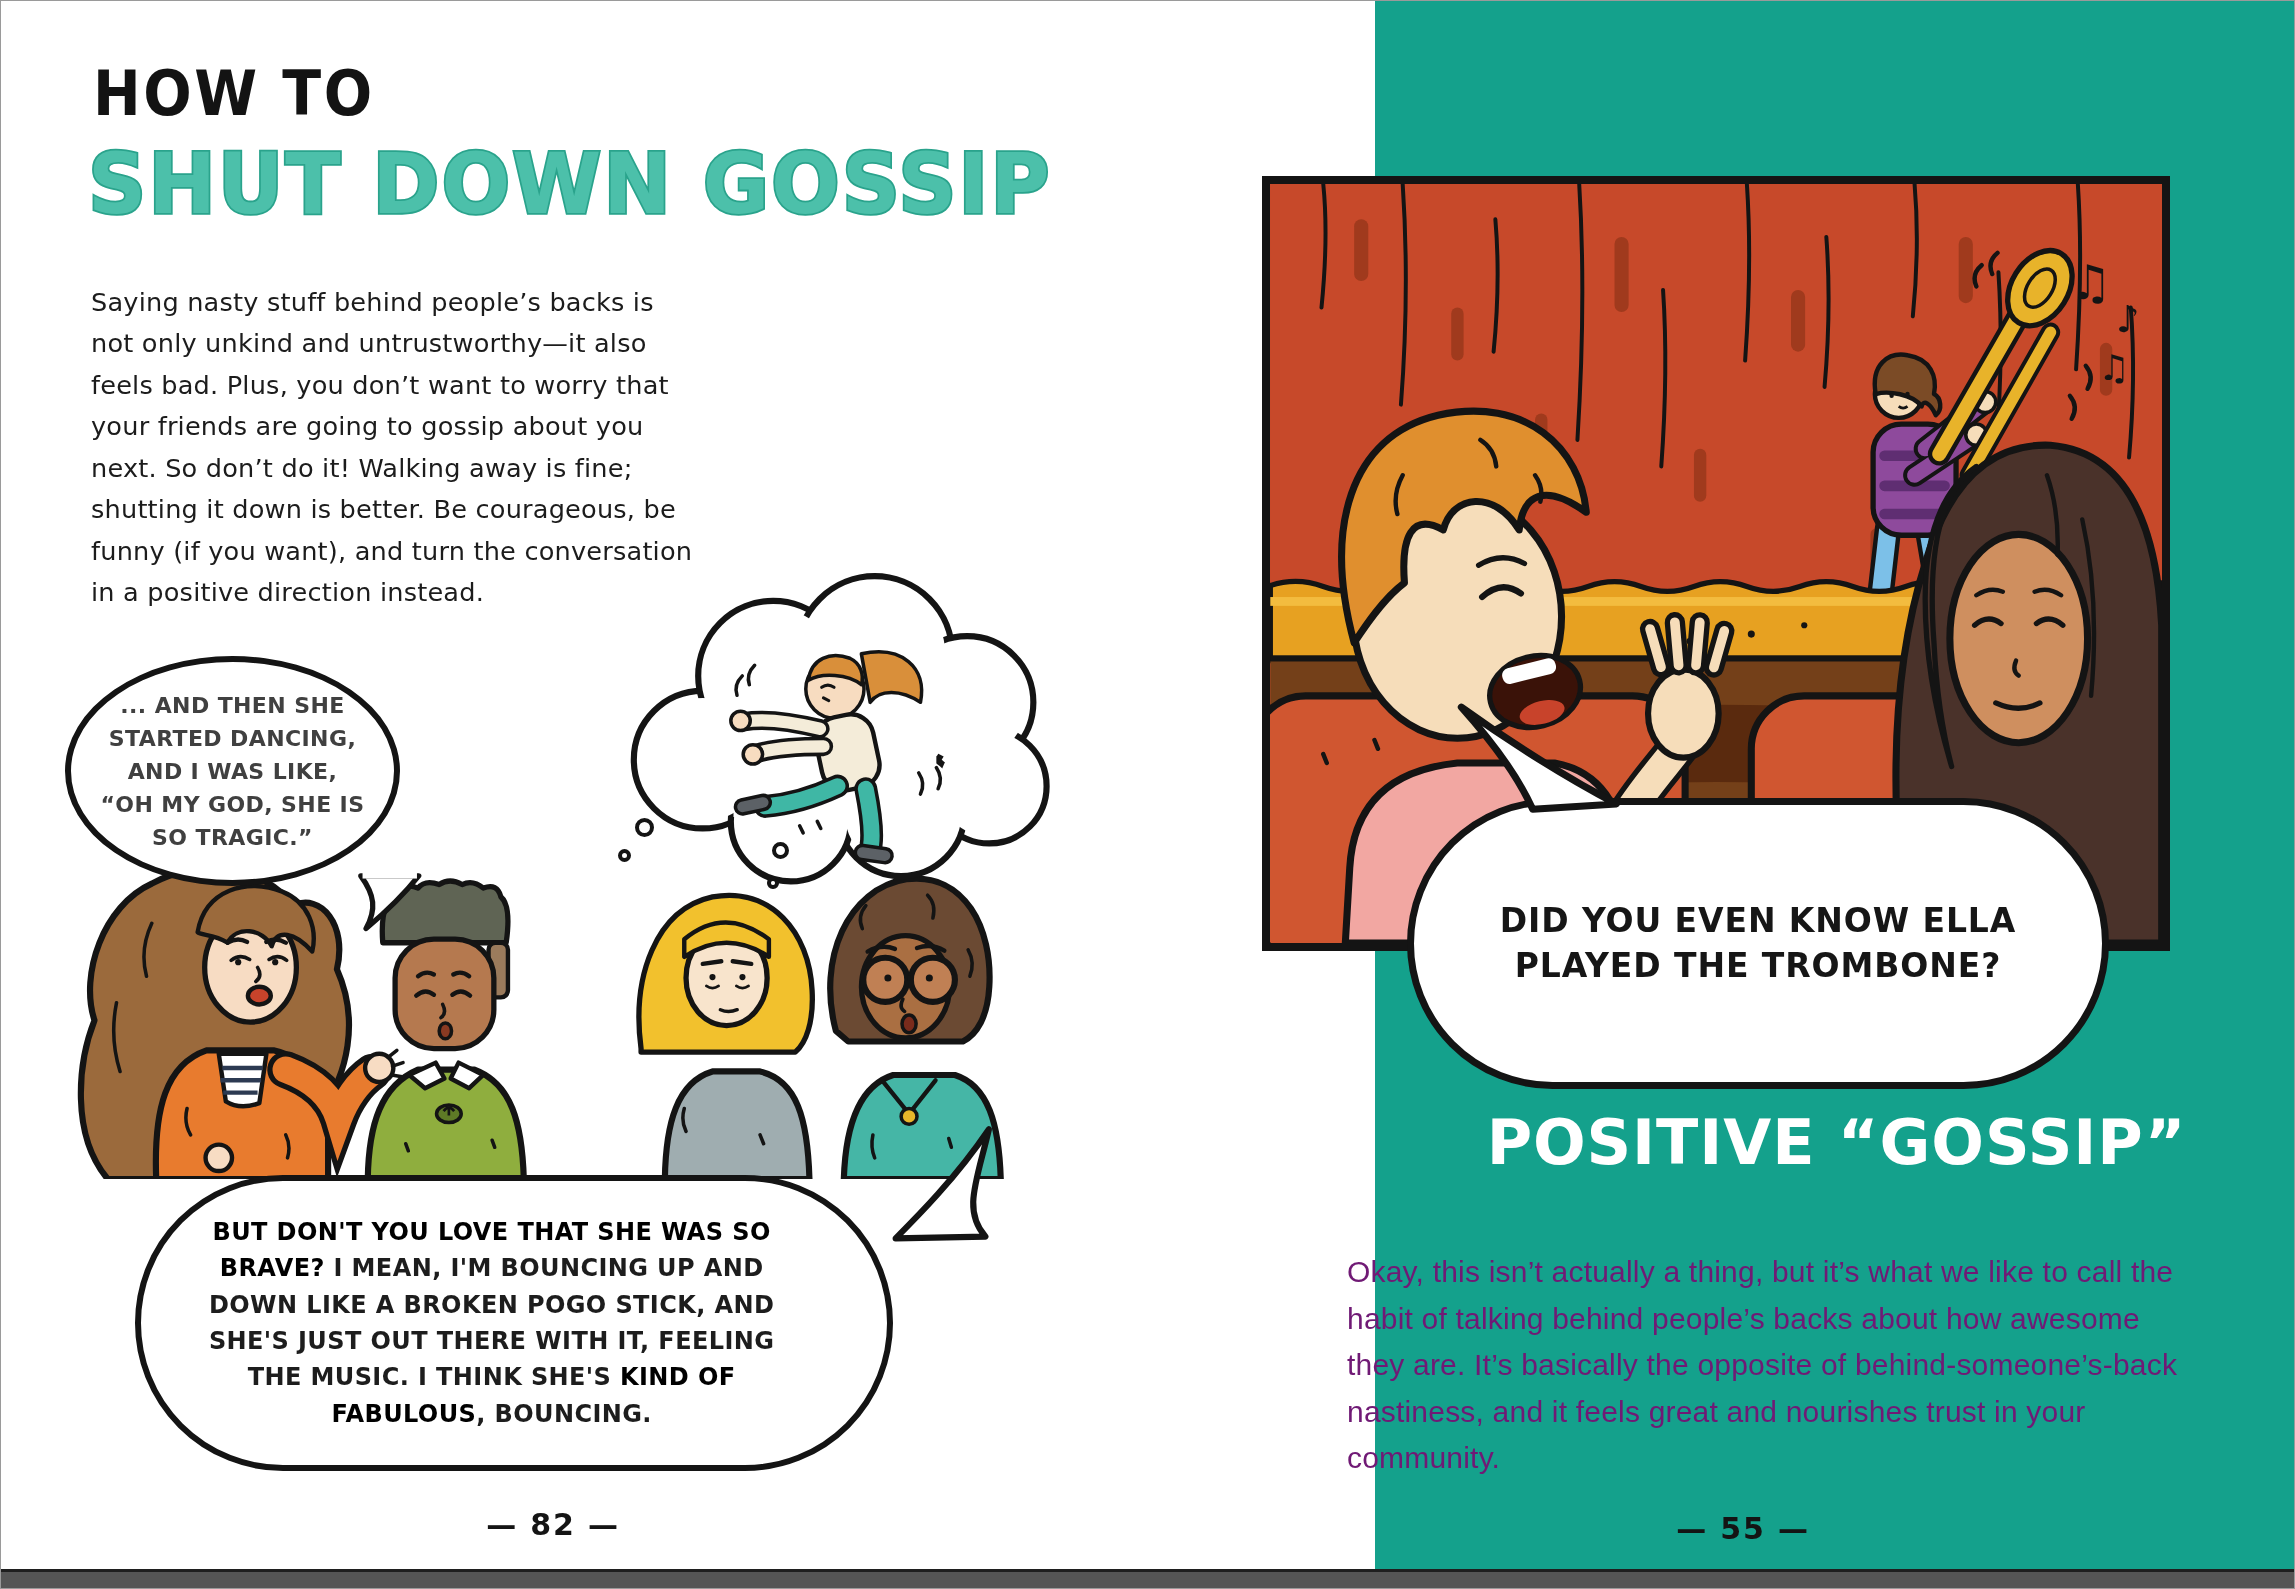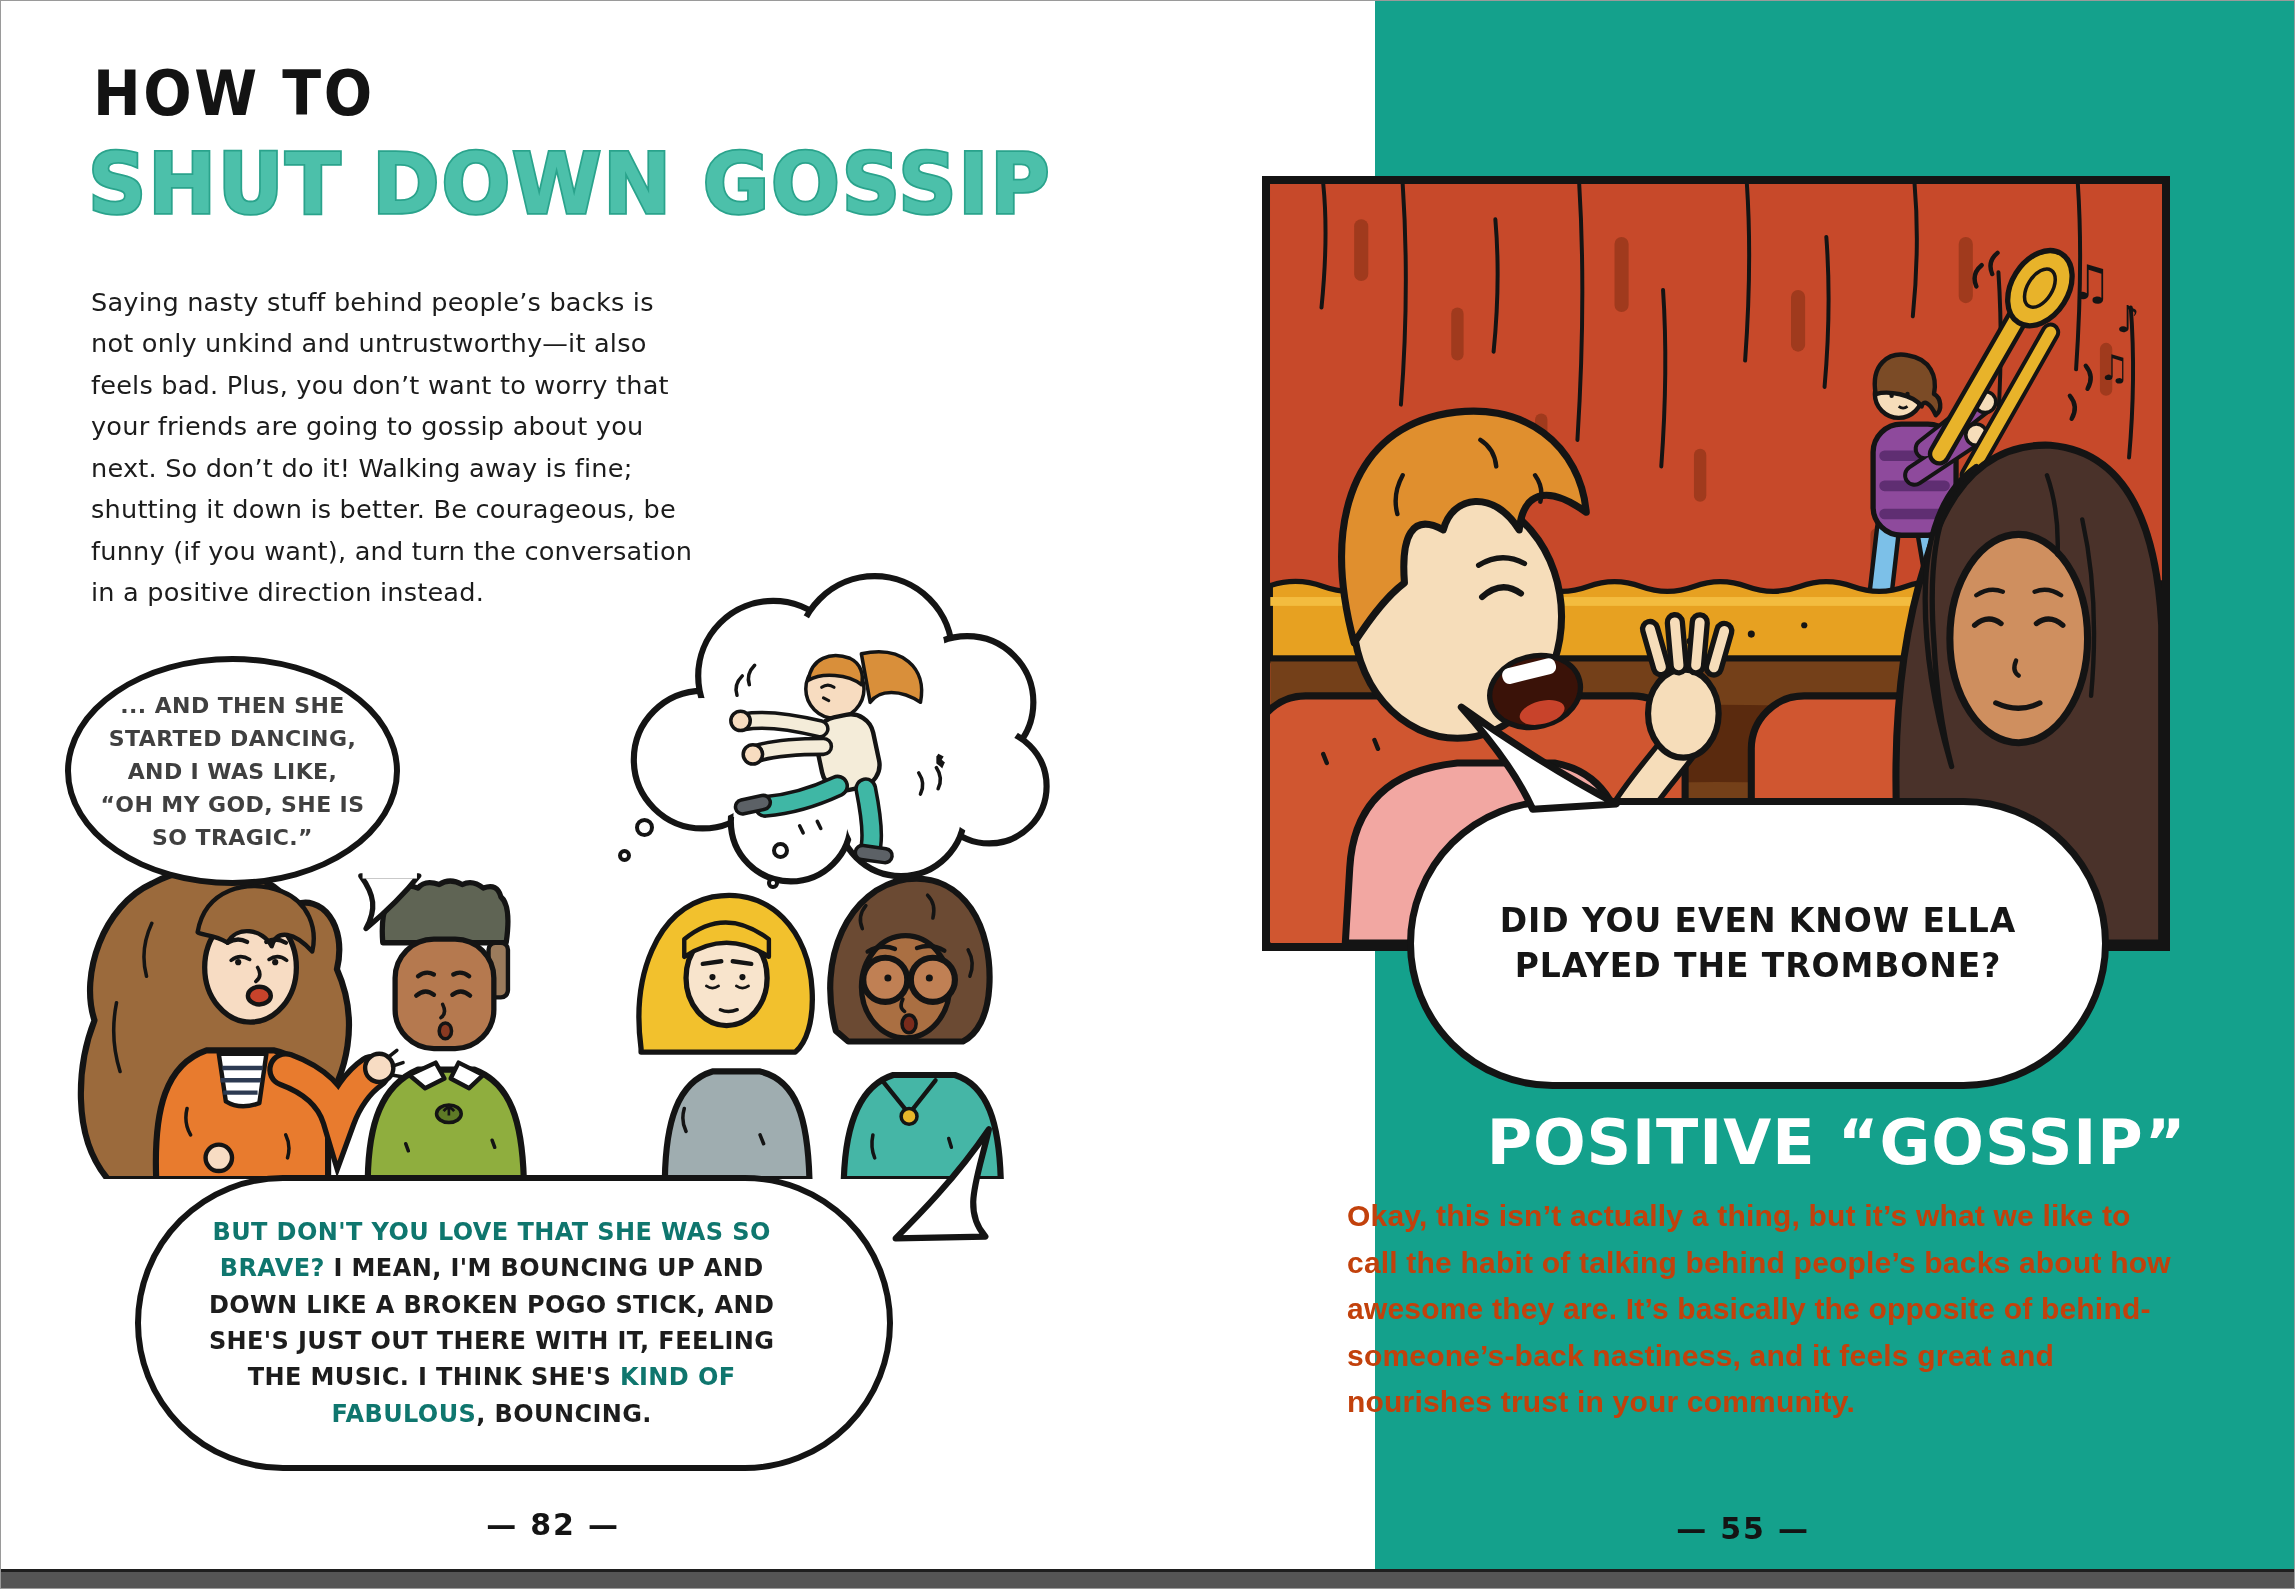--- a/index.html
+++ b/index.html
@@ -17,41 +17,41 @@
           transform:scaleY(1.04);transform-origin:left top;white-space:nowrap;}
   .intro{position:absolute;left:90px;top:281px;width:609px;font-size:25.6px;line-height:1.62;
           color:#1c1c1c;letter-spacing:0.2px;}
 
   .bubble{position:absolute;background:#fff;border:6.2px solid #141414;box-sizing:border-box;
           display:flex;align-items:center;justify-content:center;text-align:center;z-index:3;}
   .bubble-gossip{left:64px;top:655px;width:335px;height:230px;border-radius:50%;}
   .bubble-gossip .txt{width:82%;font-size:22px;font-weight:700;line-height:1.5;letter-spacing:0.4px;color:#404040;}
   .bubble-reply{left:134px;top:1174px;width:758px;height:296px;border-radius:168px;z-index:4;}
   .bubble-reply .txt{width:82%;margin-right:6%;font-size:24px;font-weight:700;line-height:1.52;letter-spacing:0.4px;color:#1d1d1d;}
-  .teal-text{color:#0f766e;}
+  .teal-text{color:#000000;}
   .tail{position:absolute;z-index:5;}
   .page-num{position:absolute;font-size:30px;font-weight:900;color:#141414;text-align:center;letter-spacing:1.8px;}
   .pn-left{left:424px;top:1506px;width:256px;}
   .pn-right{left:1614px;top:1510px;width:256px;}
 
   .char-svg{position:absolute;left:53px;top:843px;z-index:1;}
   .cloud-svg{position:absolute;left:609px;top:569px;z-index:2;}
   .thought-dot{position:absolute;background:#fff;border:4.4px solid #141414;border-radius:50%;box-sizing:border-box;z-index:2;}
 
   
   .theater-frame{position:absolute;left:1261px;top:175px;width:908px;height:775px;
           border:8px solid #141414;box-sizing:border-box;background:#c7492a;z-index:1;}
   .rp-bubble{left:1406px;top:797px;width:702px;height:291px;border-radius:150px;z-index:4;
           flex-direction:column;border-width:7px;}
   .rp-line1{width:80%;font-size:33px;font-weight:800;line-height:1.35;letter-spacing:0.9px;color:#161616;}
   .rp-line2{width:78%;margin-top:8.8px;font-size:25.6px;font-weight:800;line-height:1.35;letter-spacing:0.4px;color:#161616;}
   .rp-heading{position:absolute;left:1375px;top:1105px;width:921px;text-align:center;
           font-size:62px;font-weight:900;color:#ffffff;letter-spacing:0.9px;z-index:2;}
-  .rp-body{position:absolute;left:1346px;top:1192px;width:839px;font-size:30px;font-weight:700;
-          line-height:1.55;color:#c2410c;font-family:"Liberation Sans",sans-serif;letter-spacing:0.2px;z-index:2;}
+  .rp-body{position:absolute;left:1346px;top:1248px;width:839px;font-size:30px;font-weight:400;
+          line-height:1.55;color:#701a75;font-family:"Liberation Sans",sans-serif;letter-spacing:0.2px;z-index:2;}
 </style>
 </head>
 <body>
 
 <div class="book">
 
   <div>
 
     <div class="kicker">HOW TO</div>
     <div class="big-title">SHUT DOWN GOSSIP</div>

